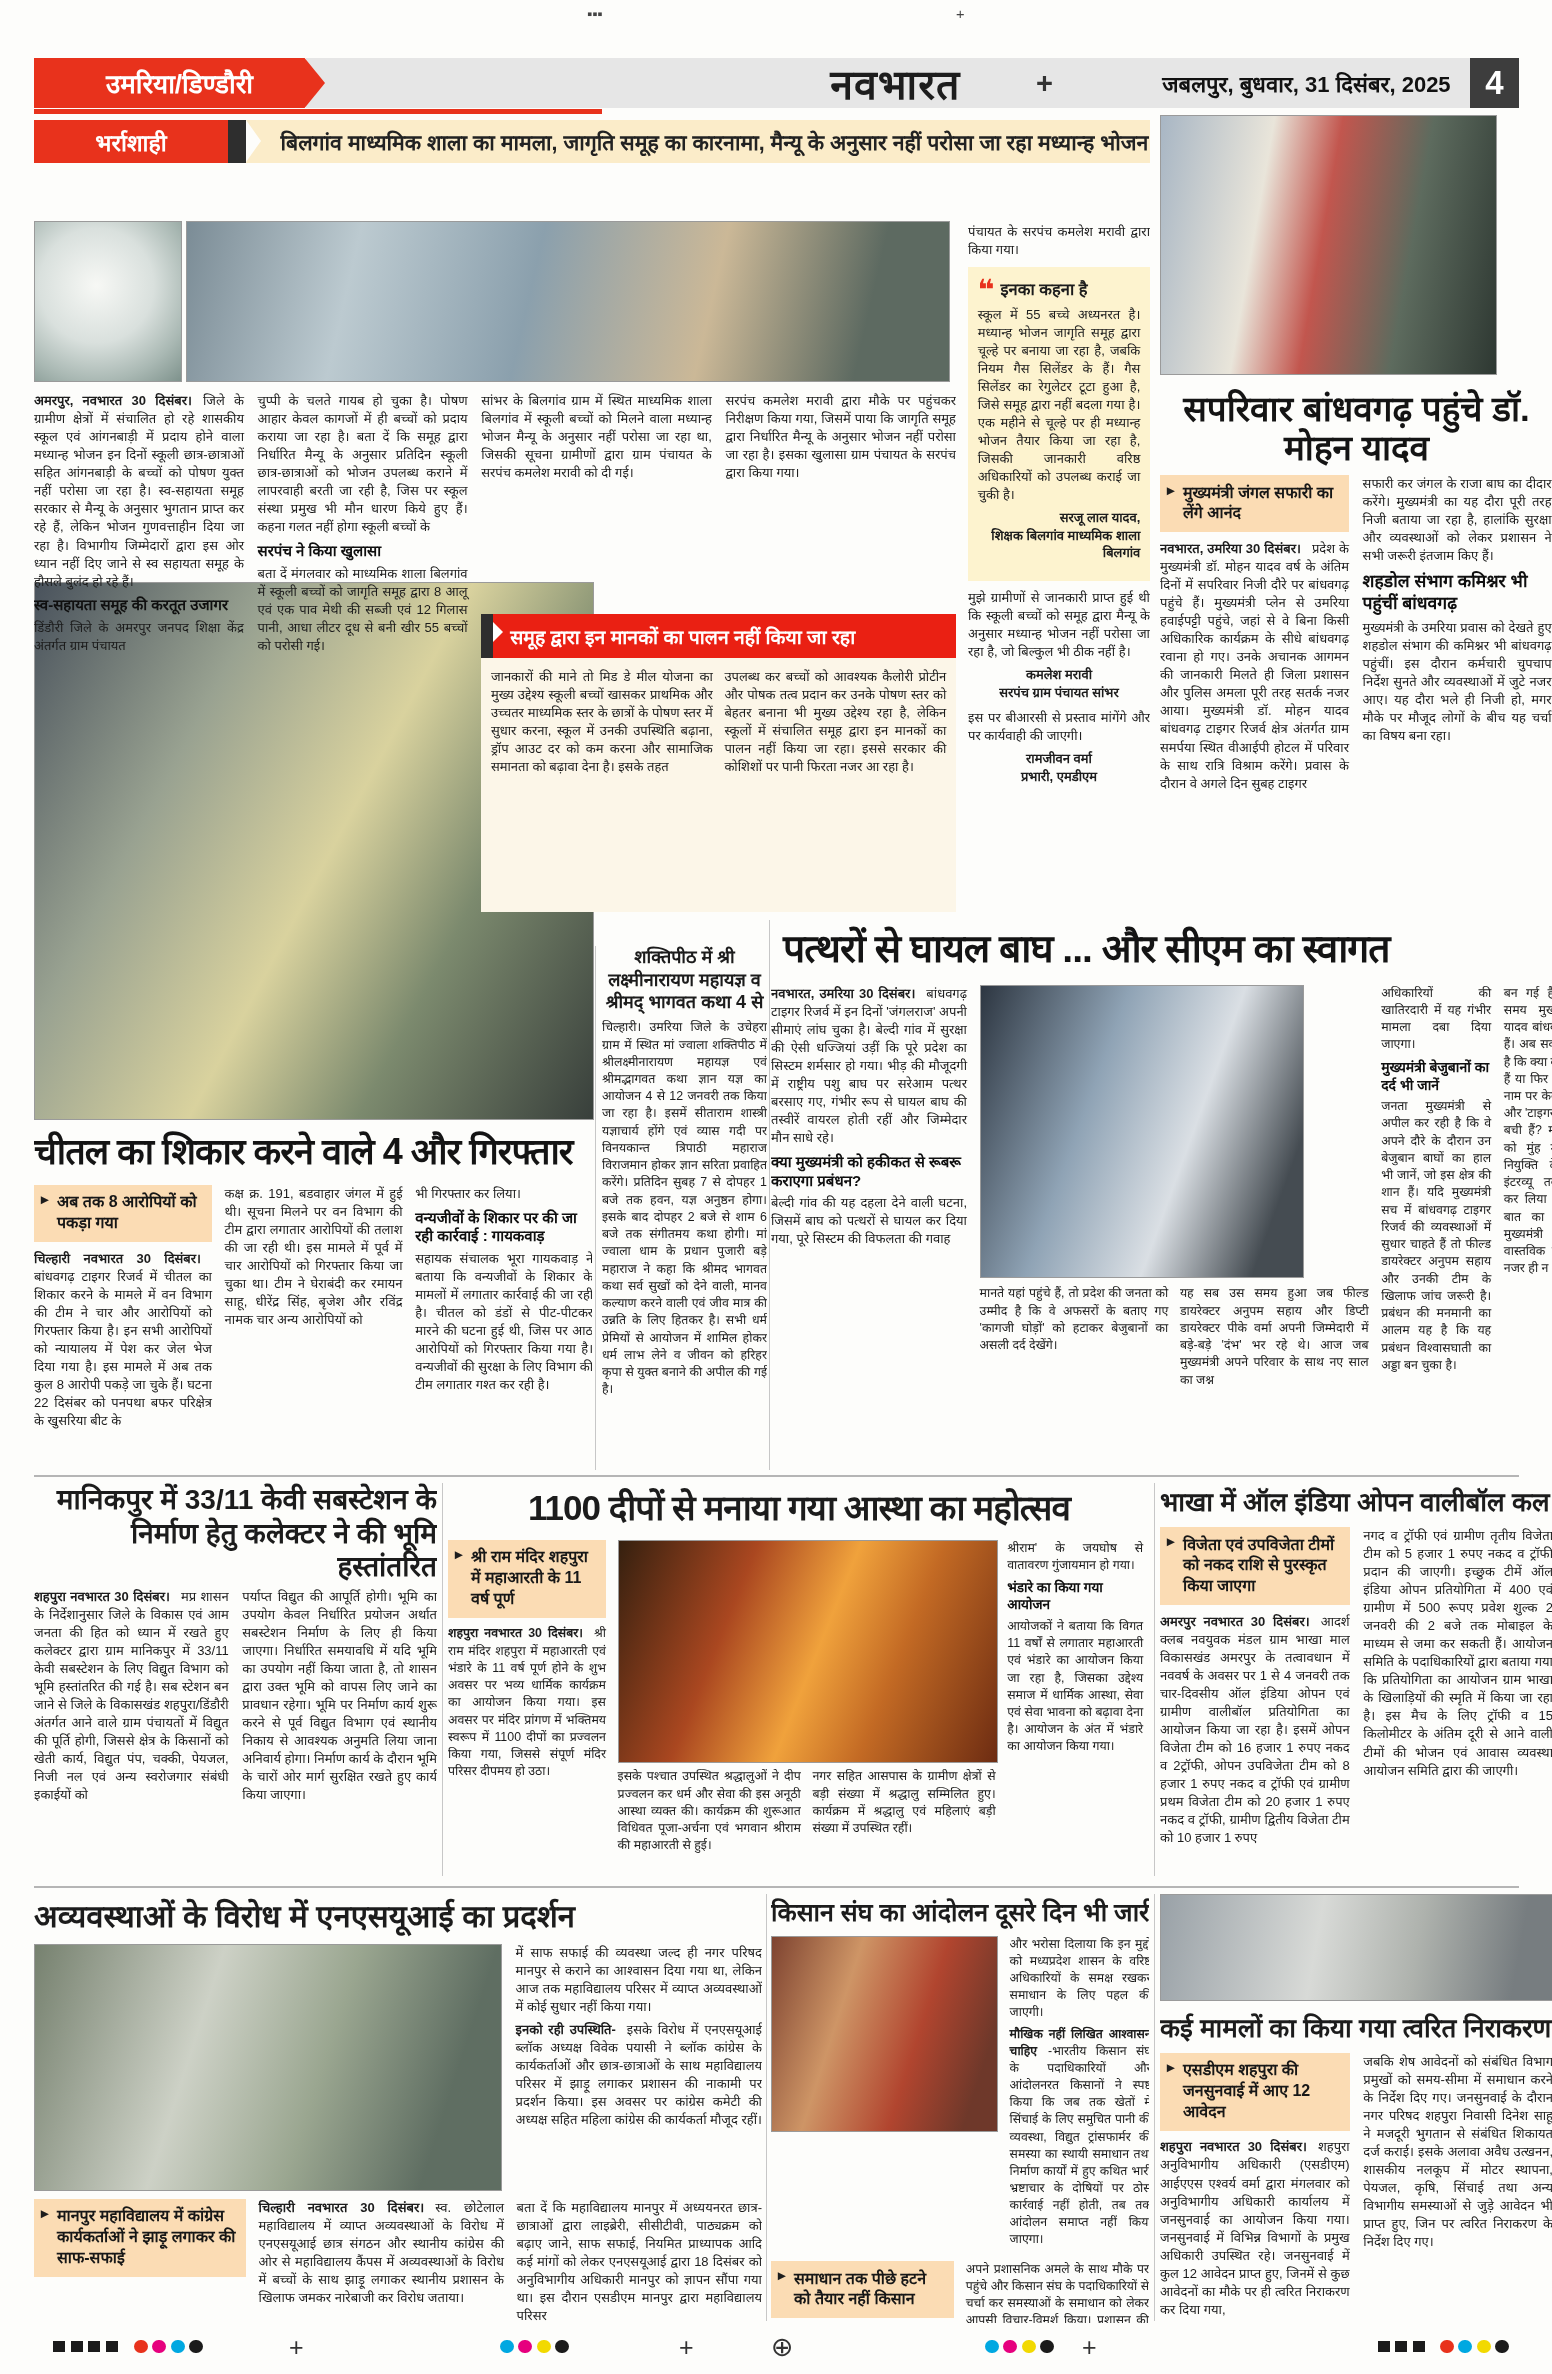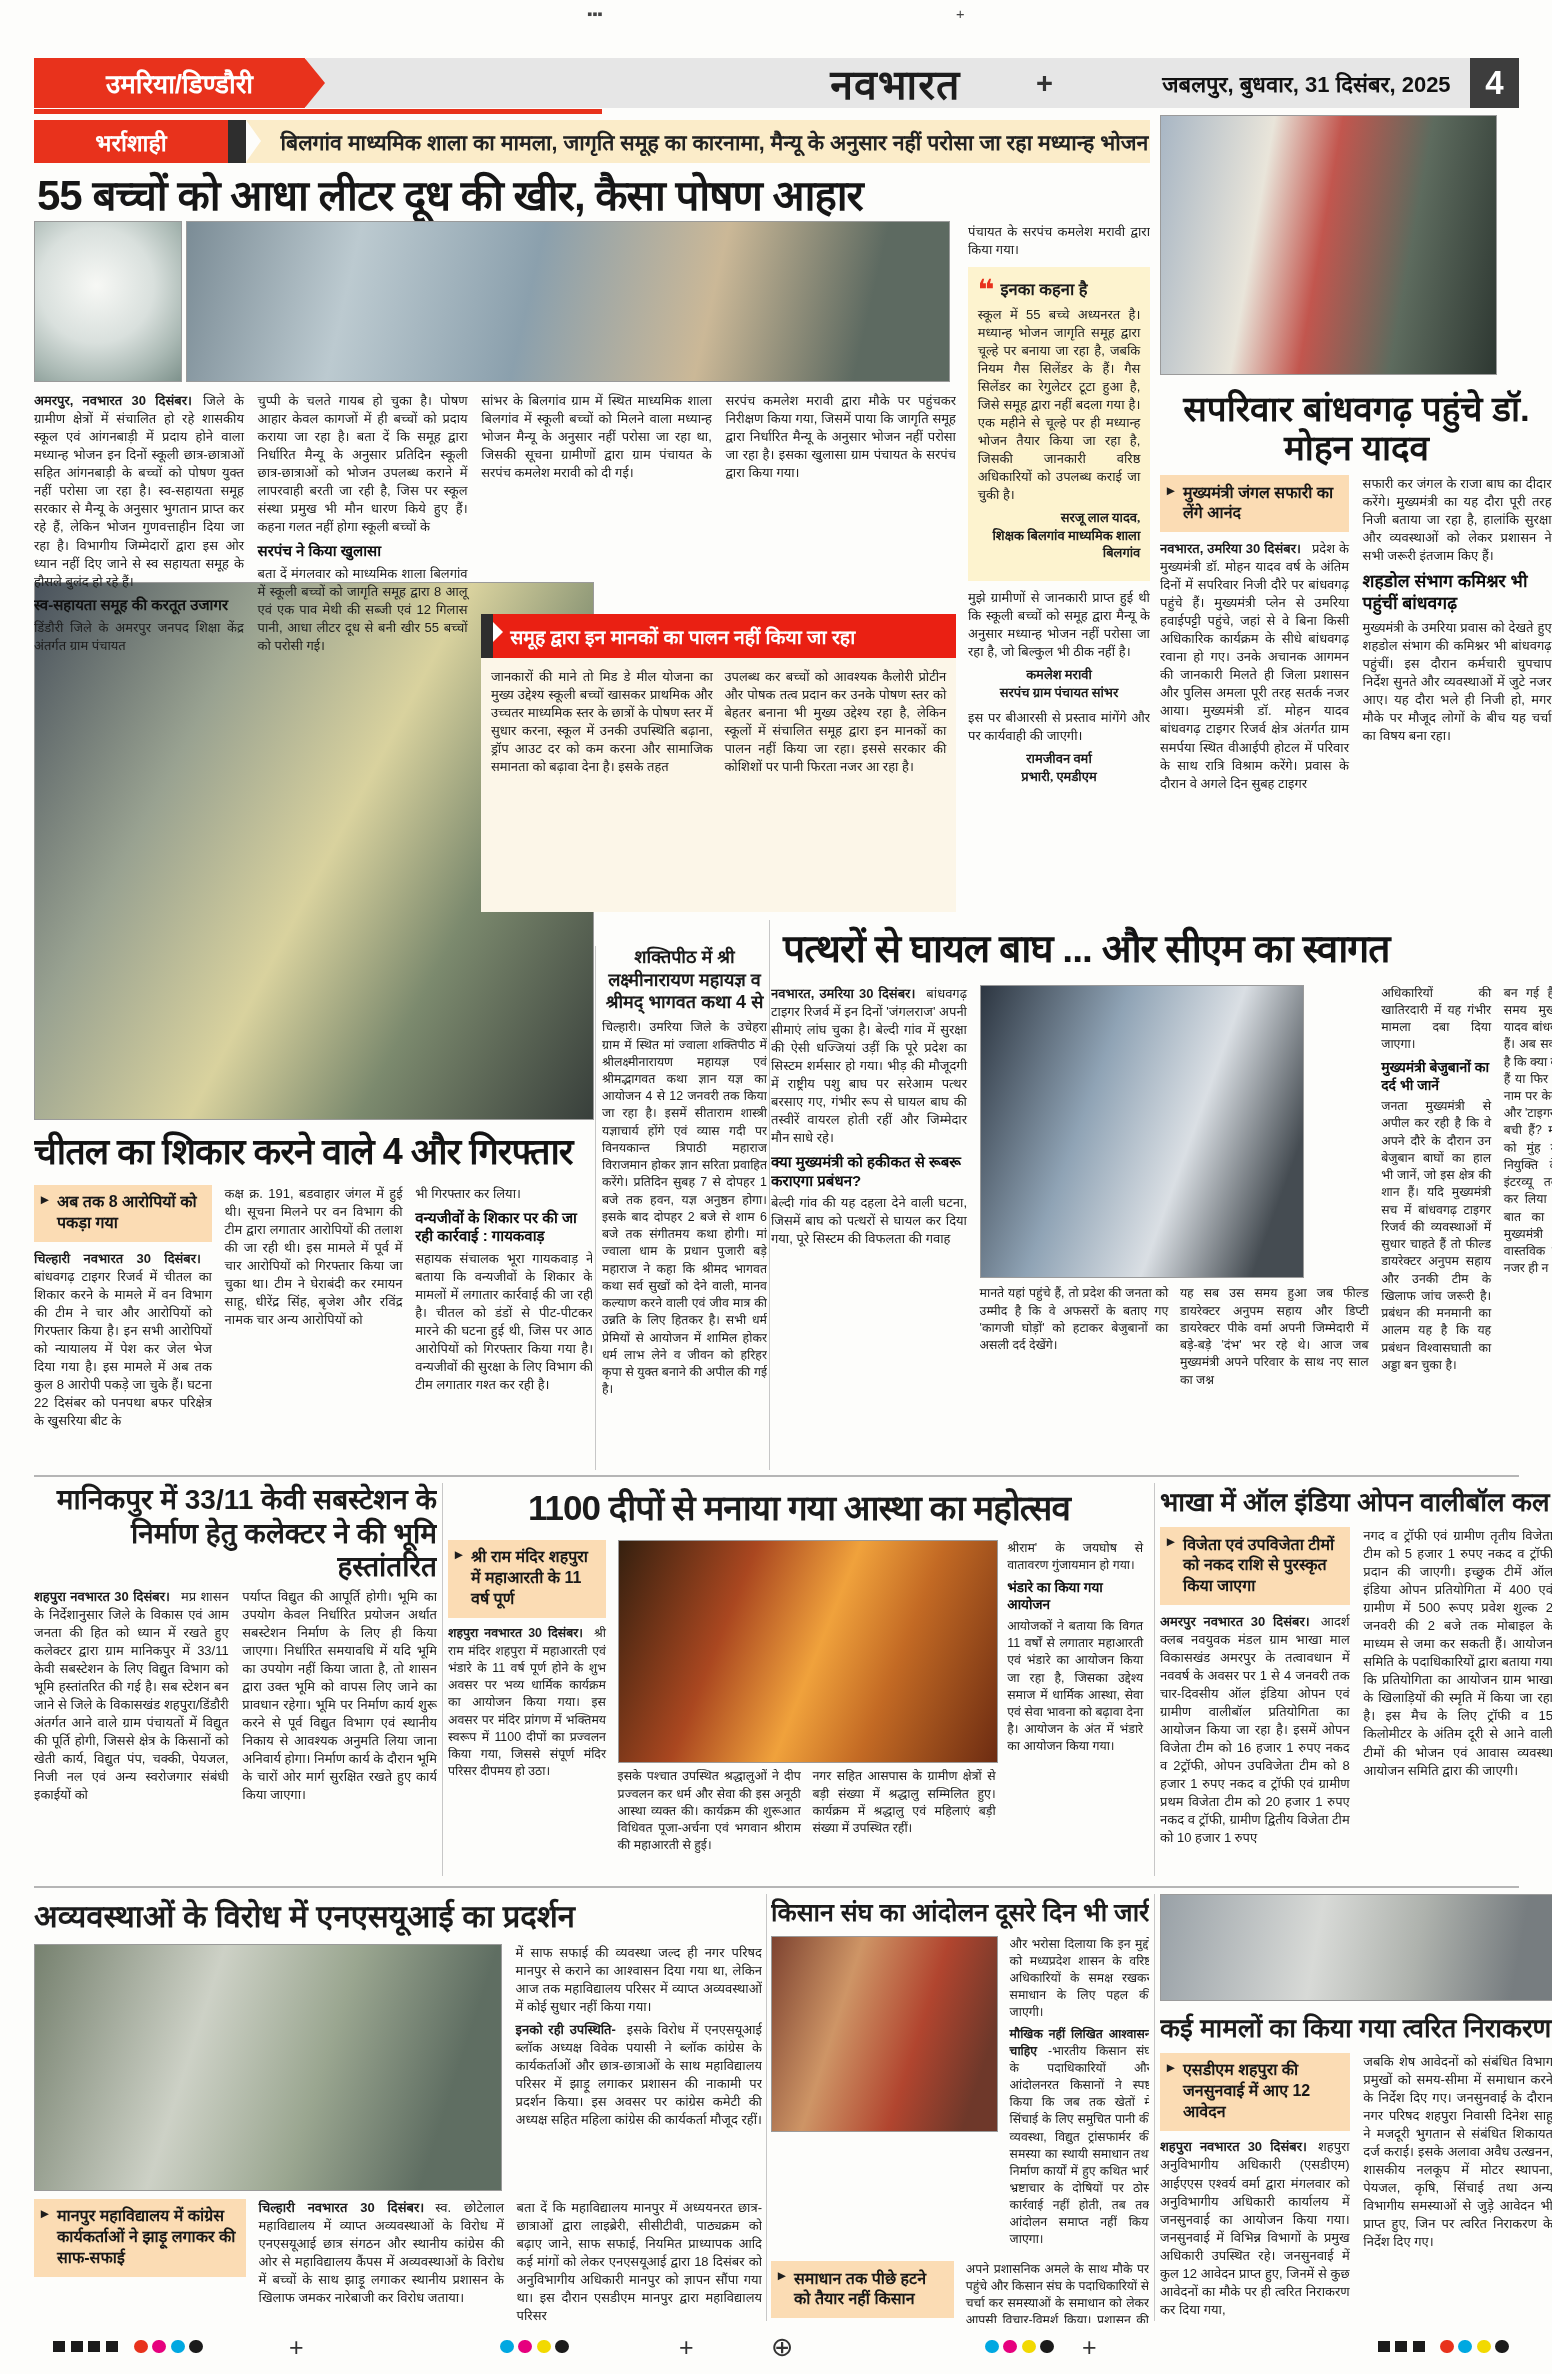--- a/index.html
+++ b/index.html
@@ -52,21 +52,21 @@
            position:relative;margin-top:30px;}
   .panel-h::before{content:"";position:absolute;left:0;top:0;bottom:0;width:11.6px;background:#2e2e2e;}
   .panel-h::after{content:"";position:absolute;left:11.6px;top:7.8px;border-top:10.7px solid transparent;
                   border-bottom:10.7px solid transparent;border-left:10.7px solid #fff;}
   .panel-b{background:#fcf6e8;display:flex;gap:11.6px;padding:9.7px 9.7px;height:241px;overflow:hidden;}
   .panel-b .pcol{flex:1;}
   .col5{left:968px;top:223px;width:182px;height:689px;}
   .qbox{background:#fdf3cf;padding:9.7px 9.7px 11.6px;margin-top:7.8px;}
   .qhead{font-weight:bold;font-size:16.5px;margin-bottom:5.8px;}
   .qmark{color:#e8321c;font-size:29px;line-height:0.6;vertical-align:-5.8px;margin-right:5.8px;font-weight:bold;}
-  .attr{font-weight:bold;text-align:right;font-size:13px;line-height:1.35;margin:1.9px 0 7.8px;font-family:Liberation Serif, serif;}
+  .attr{font-weight:bold;text-align:right;font-size:13px;line-height:1.35;margin:1.9px 0 7.8px;}
   
   .cm{left:1160px;top:115px;width:393px;height:800px;}
   .cm-hl{font-size:35px;font-weight:900;text-align:center;line-height:1.12;margin:9.7px 0 7.8px;color:#141414;}
   .cm-body{display:flex;gap:13.6px;}
   .cm-body .c{width:189px;flex:none;}
   
   .tiger{left:771px;top:920px;width:781px;height:550px;}
   .t-hl{font-size:39px;font-weight:900;white-space:nowrap;letter-spacing:-1px;margin-bottom:11.6px;color:#141414;padding-left:12px;}
   .t-body{display:flex;gap:12.6px;}
   .t-colA{width:196px;flex:none;}
@@ -164,21 +164,20 @@
   <div class="hdr-underline"></div>
 
   <div class="kstrip">
     <div class="klabel">भर्राशाही</div>
     <div class="kbar"></div>
     <div class="kwrap">
       <div class="ktext">बिलगांव माध्यमिक शाला का मामला, जागृति समूह का कारनामा, मैन्यू के अनुसार नहीं परोसा जा रहा मध्यान्ह भोजन</div>
     </div>
   </div>
 
-  <div class="main-hl">55 बच्चों को आधा लीटर दूध की खीर, कैसा पोषण आहार</div>
 
   <div class="ph ph-pot"></div>
   <div class="ph ph-children"></div>
   <div class="ph ph-cmtop"></div>
   <div class="ph ph-poach"></div>
 
   <div class="abs mbody">
     <div class="mcol">
       <p class="body"><b class="dl">अमरपुर, नवभारत 30 दिसंबर।</b><span>जिले के ग्रामीण क्षेत्रों में संचालित हो रहे शासकीय स्कूल एवं आंगनबाड़ी में प्रदाय होने वाला मध्यान्ह भोजन इन दिनों स्कूली छात्र-छात्राओं सहित आंगनबाड़ी के बच्चों को पोषण युक्त नहीं परोसा जा रहा है। स्व-सहायता समूह सरकार से मैन्यू के अनुसार भुगतान प्राप्त कर रहे हैं, लेकिन भोजन गुणवत्ताहीन दिया जा रहा है। विभागीय जिम्मेदारों द्वारा इस ओर ध्यान नहीं दिए जाने से स्व सहायता समूह के हौसले बुलंद हो रहे हैं।</span></p>
       <div class="subhead">स्व-सहायता समूह की करतूत उजागर</div>

